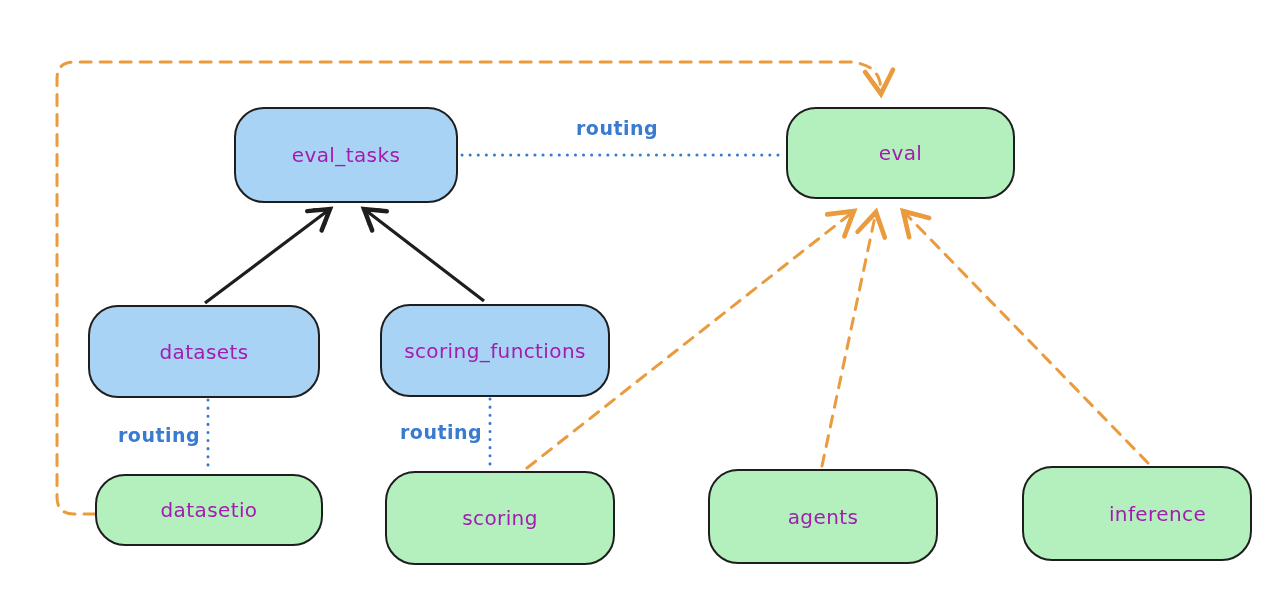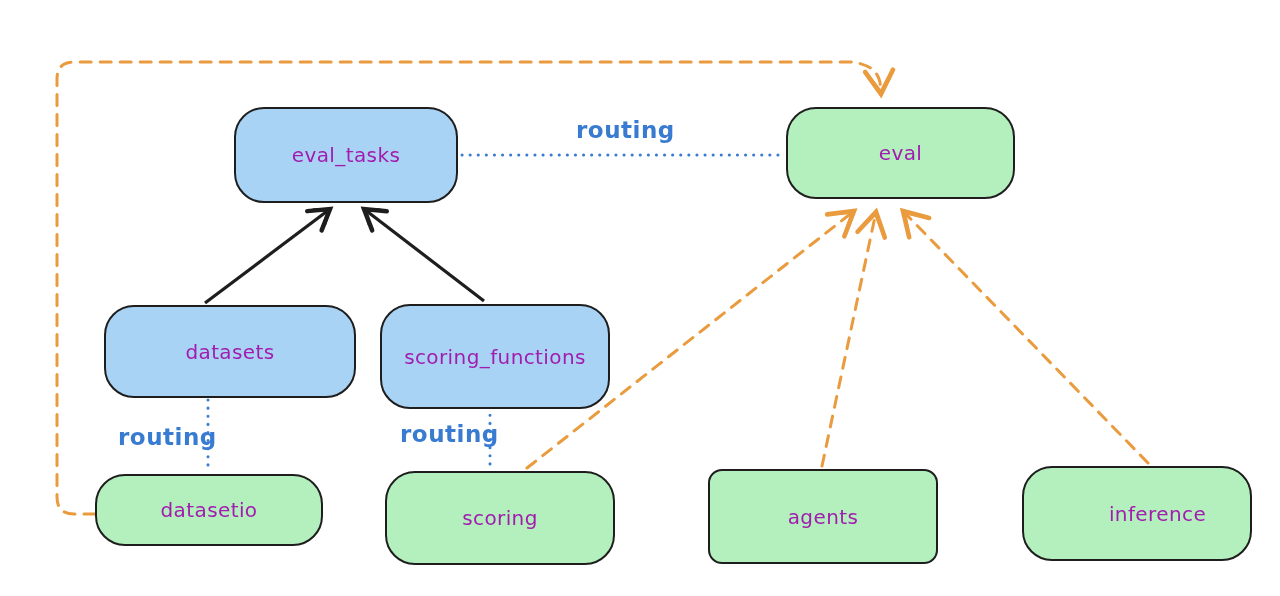--- a/index.html
+++ b/index.html
@@ -18,21 +18,21 @@
     border-radius:30px;
     display:flex;align-items:center;justify-content:center;
     font-size:20px;color:#a21caf;
     letter-spacing:0.4px;
   }
   .node-blue{background:#a9d3f5;}
   .node-green{background:#b4efbe;}
   .edge-label{
     position:absolute;
     color:#3a7bd2;
-    font-size:23px;font-weight:bold;
+    font-size:19px;font-weight:bold;
     letter-spacing:0.5px;
     white-space:nowrap;
   }
 </style>
 </head>
 <body>
 
 <div class="canvas">
 
   <svg class="connector-layer" width="1280" height="596" viewBox="0 0 1280 596" xmlns="http://www.w3.org/2000/svg">
@@ -61,37 +61,37 @@
   </svg>
 
   <div class="node node-blue" style="left:234px;top:107px;width:224px;height:96px;">
     <span>eval_tasks</span>
   </div>
 
   <div class="node node-green" style="left:786px;top:107px;width:229px;height:92px;">
     <span>eval</span>
   </div>
 
-  <div class="node node-blue" style="left:104px;top:305px;width:252px;height:93px;">
+  <div class="node node-blue" style="left:88px;top:305px;width:232px;height:93px;">
     <span>datasets</span>
   </div>
 
-  <div class="node node-blue" style="left:380px;top:304px;width:230px;height:105px;">
+  <div class="node node-blue" style="left:380px;top:304px;width:230px;height:93px;">
     <span>scoring_functions</span>
   </div>
 
   <div class="node node-green" style="left:95px;top:474px;width:228px;height:72px;">
     <span>datasetio</span>
   </div>
 
   <div class="node node-green" style="left:385px;top:471px;width:230px;height:94px;">
     <span>scoring</span>
   </div>
 
-  <div class="node node-green" style="left:708px;top:469px;width:230px;height:95px;border-radius:14px;">
+  <div class="node node-green" style="left:708px;top:469px;width:230px;height:95px;">
     <span>agents</span>
   </div>
 
   <div class="node node-green" style="left:1022px;top:466px;width:230px;height:95px;padding-left:41px;">
     <span>inference</span>
   </div>
 
   <div class="edge-label" style="left:576px;top:117px;">routing</div>
   <div class="edge-label" style="left:118px;top:424px;">routing</div>
   <div class="edge-label" style="left:400px;top:421px;">routing</div>

